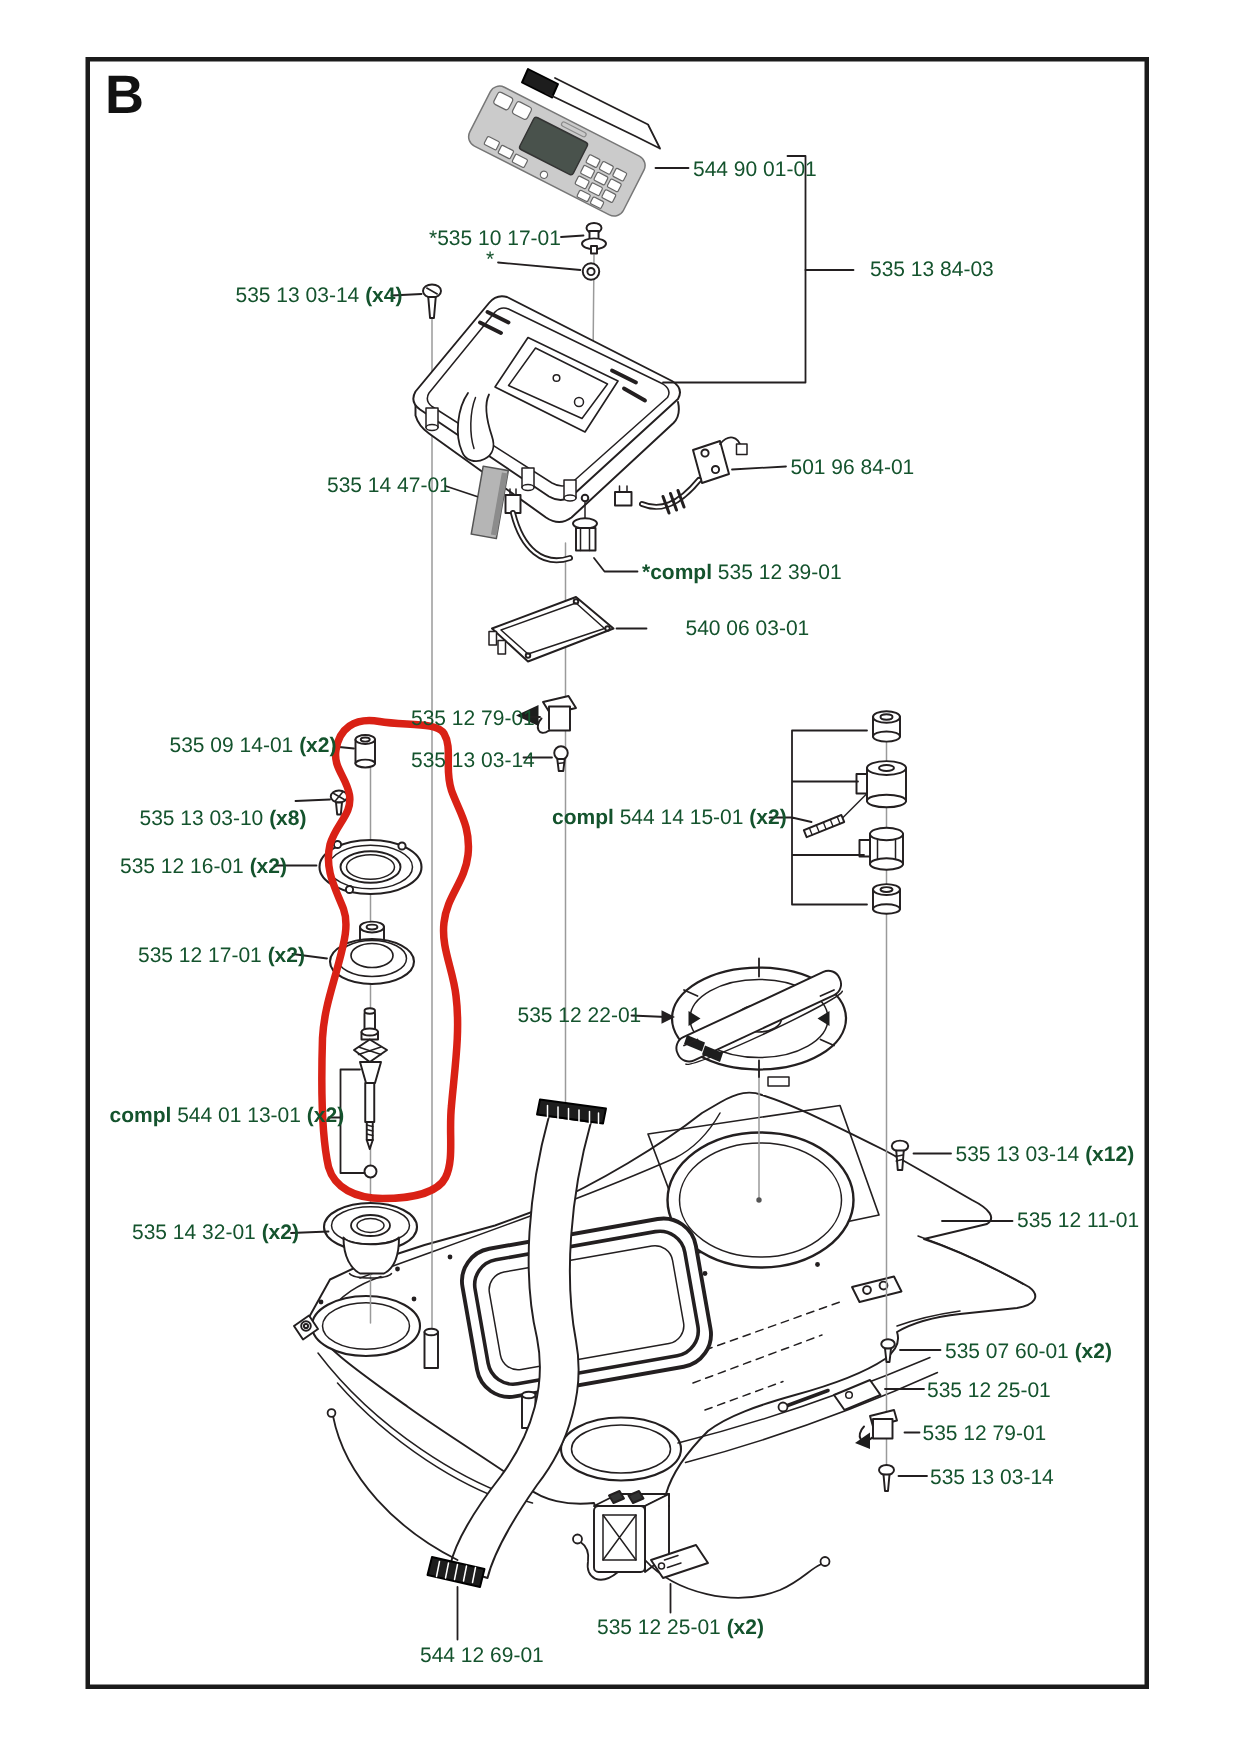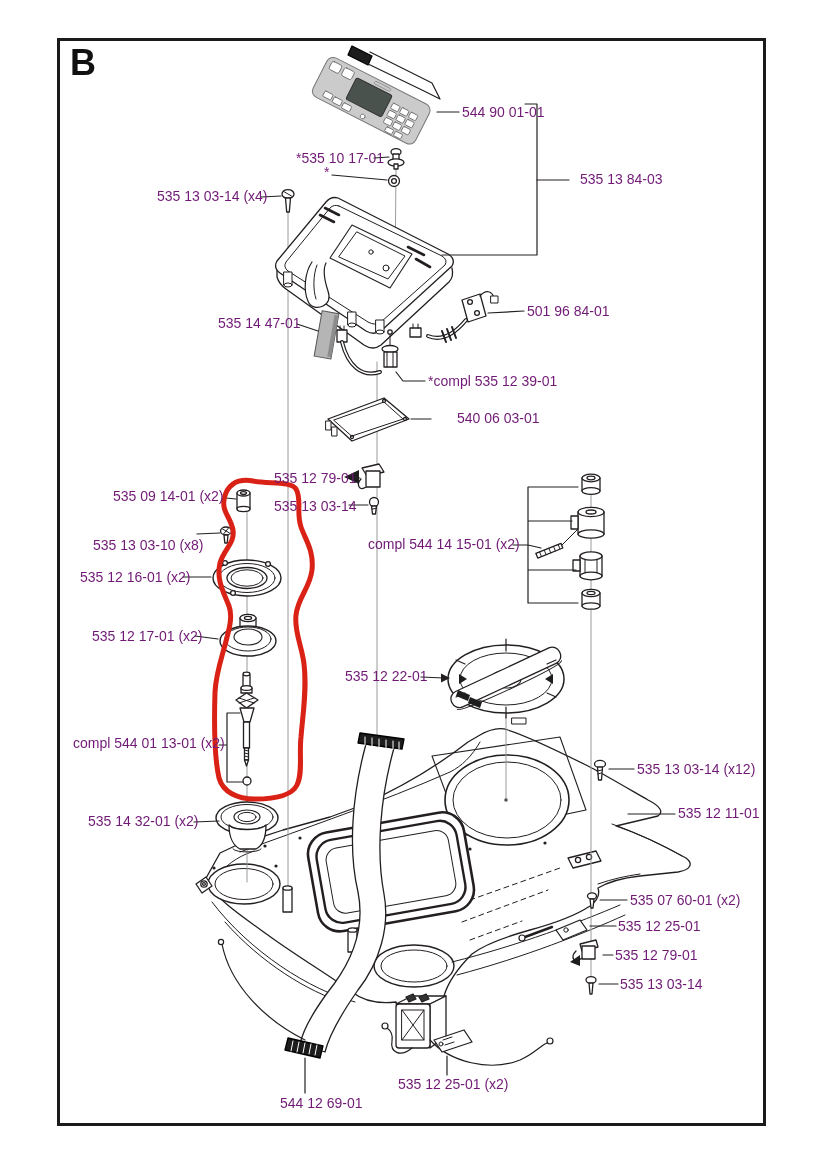--- a/index.html
+++ b/index.html
@@ -2,22 +2,22 @@
 <html><head>
 <meta charset="utf-8">
 <style>
   html,body{margin:0;padding:0;background:#fff;}
   #stage{position:relative;width:826px;height:1168px;background:#fff;overflow:hidden;
          font-family:"Liberation Sans",sans-serif;}
   #frame{position:absolute;left:57px;top:38px;width:709px;height:1088px;
          border:3px solid #1b1b1b;box-sizing:border-box;}
   #art{position:absolute;left:0;top:0;}
   #labels{position:absolute;left:0;top:0;width:826px;height:1168px;pointer-events:none;}
-  .plabel{position:absolute;font-size:14px;line-height:1.05;color:#701a75;white-space:nowrap;}
-  .plabel b{font-weight:normal;}
+  .plabel{position:absolute;font-size:14px;line-height:1.05;color:#14532d;white-space:nowrap;}
+  .plabel b{font-weight:bold;}
   #sec{position:absolute;left:70px;top:42px;font-size:36px;font-weight:bold;color:#111;}
 </style>
 </head>
 <body>
 
 <div id="stage">
   <div id="frame"></div>
   <div id="sec">B</div>
 
   <svg id="art" width="826" height="1168" viewBox="0 0 826 1168" fill="none" stroke="#231f20" stroke-width="1.3" stroke-linejoin="round" stroke-linecap="round">
@@ -420,21 +420,21 @@
          C214,724 214,756 219,778 C223,792 237,799 255,799
          C275,799 292,795 297,785 C303,773 299,755 301,737
          C303,713 307,688 304,664 C302,646 294,632 296,615
          C298,597 310,588 312,570 C314,551 306,541 301,527
          C296,512 302,499 296,489 C291,481 270,484 253,481 Z"></path>
   </svg>
 
   <div id="labels">
       <div class="plabel" style="left: 462px; top: 105px;">544 90 01-01</div>
       <div class="plabel" style="left: 580px; top: 172px;">535 13 84-03</div>
-      <div class="plabel" style="left: 296px; top: 151px; text-align: right;">*535 10 17-01</div>
+      <div class="plabel" style="left: 286px; top: 151px; text-align: right;">*535 10 17-01</div>
       <div class="plabel" style="left: 324px; top: 165px;">*</div>
       <div class="plabel" style="left: 157px; top: 189px;">535 13 03-14<b> (x4)</b></div>
       <div class="plabel" style="left: 218px; top: 316px;">535 14 47-01</div>
       <div class="plabel" style="left: 527px; top: 304px;">501 96 84-01</div>
       <div class="plabel" style="left: 428px; top: 374px;"><b>*compl </b>535 12 39-01</div>
       <div class="plabel" style="left: 457px; top: 411px;">540 06 03-01</div>
       <div class="plabel" style="left: 274px; top: 471px;">535 12 79-01</div>
       <div class="plabel" style="left: 274px; top: 499px;">535 13 03-14</div>
       <div class="plabel" style="left: 113px; top: 489px;">535 09 14-01<b> (x2)</b></div>
       <div class="plabel" style="left: 93px; top: 526px; margin-top: 12px;">535 13 03-10<b> (x8)</b></div>

